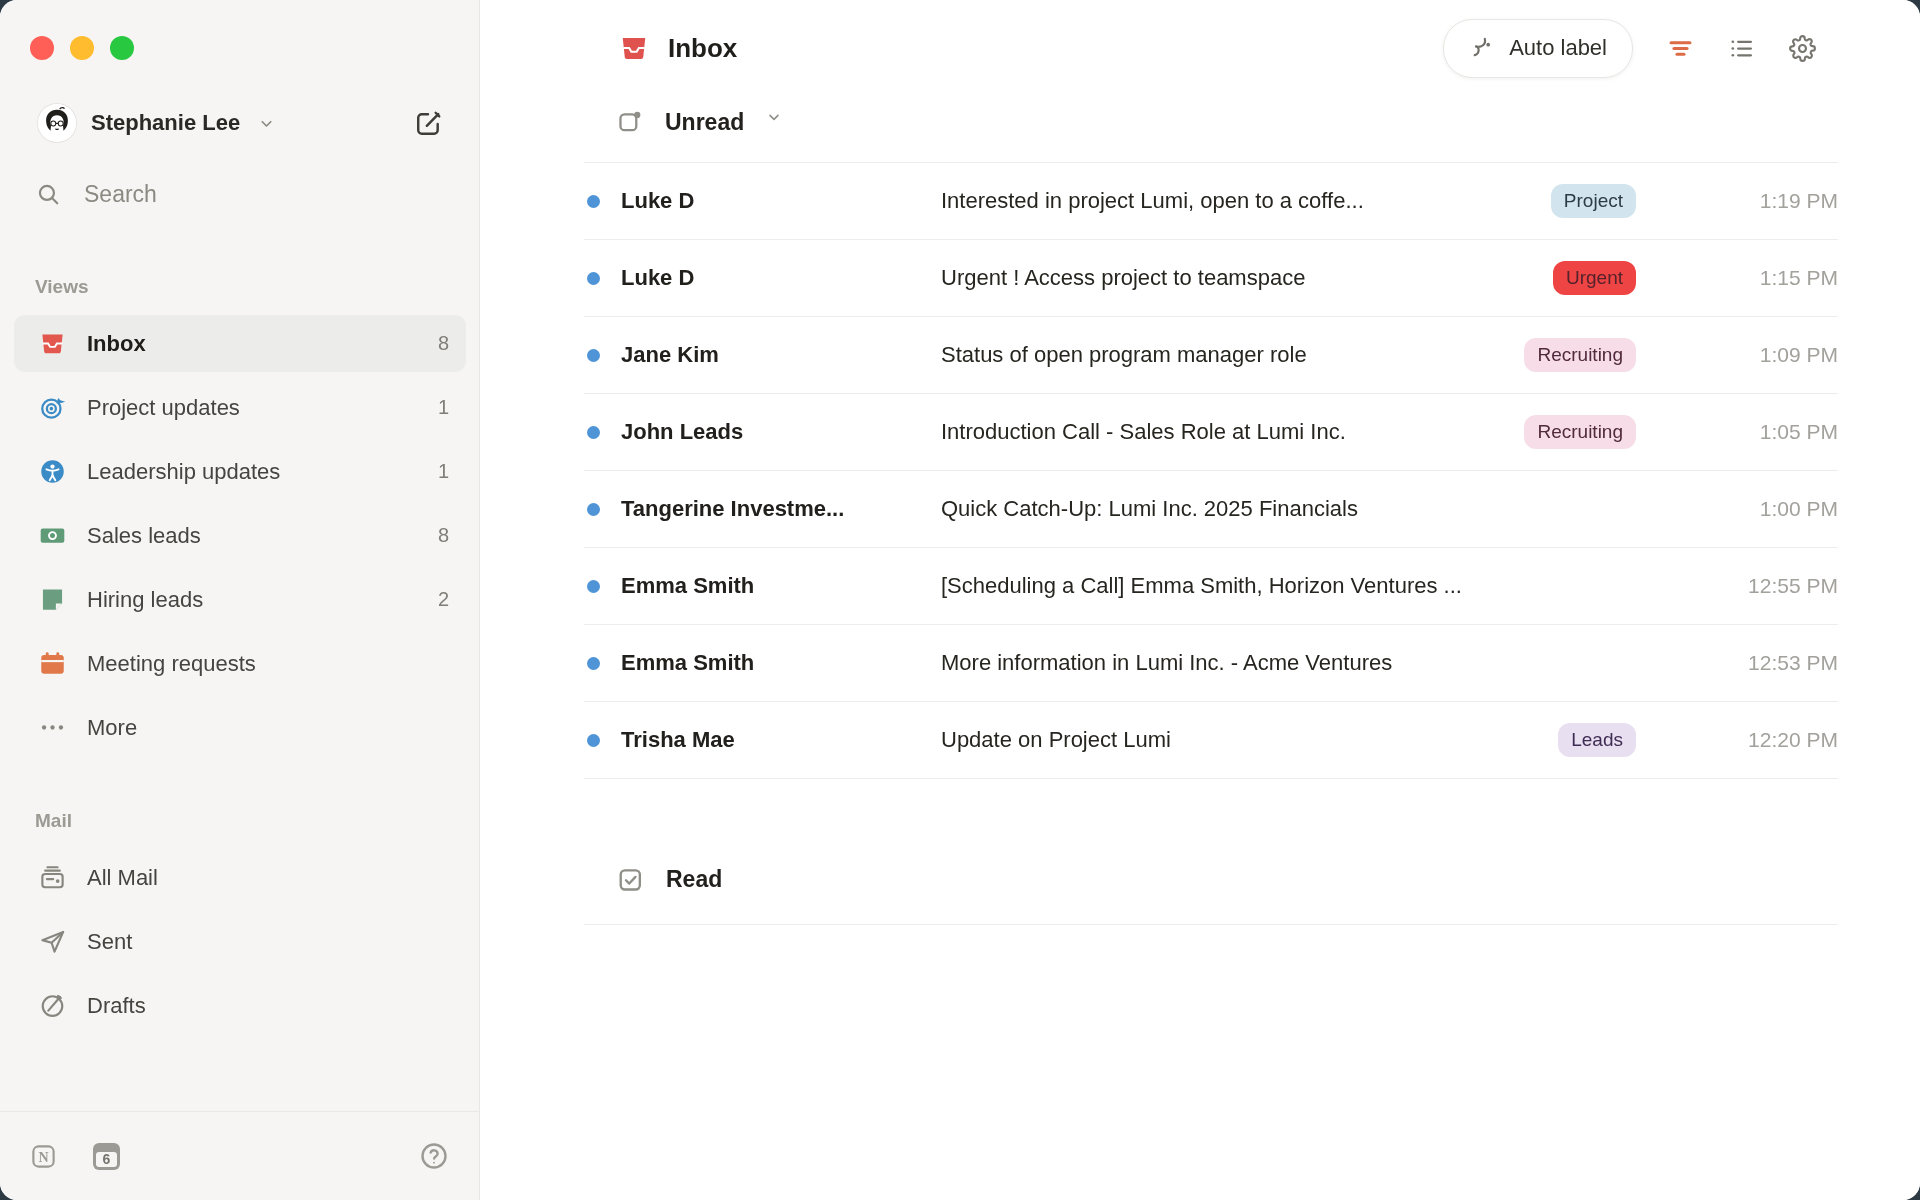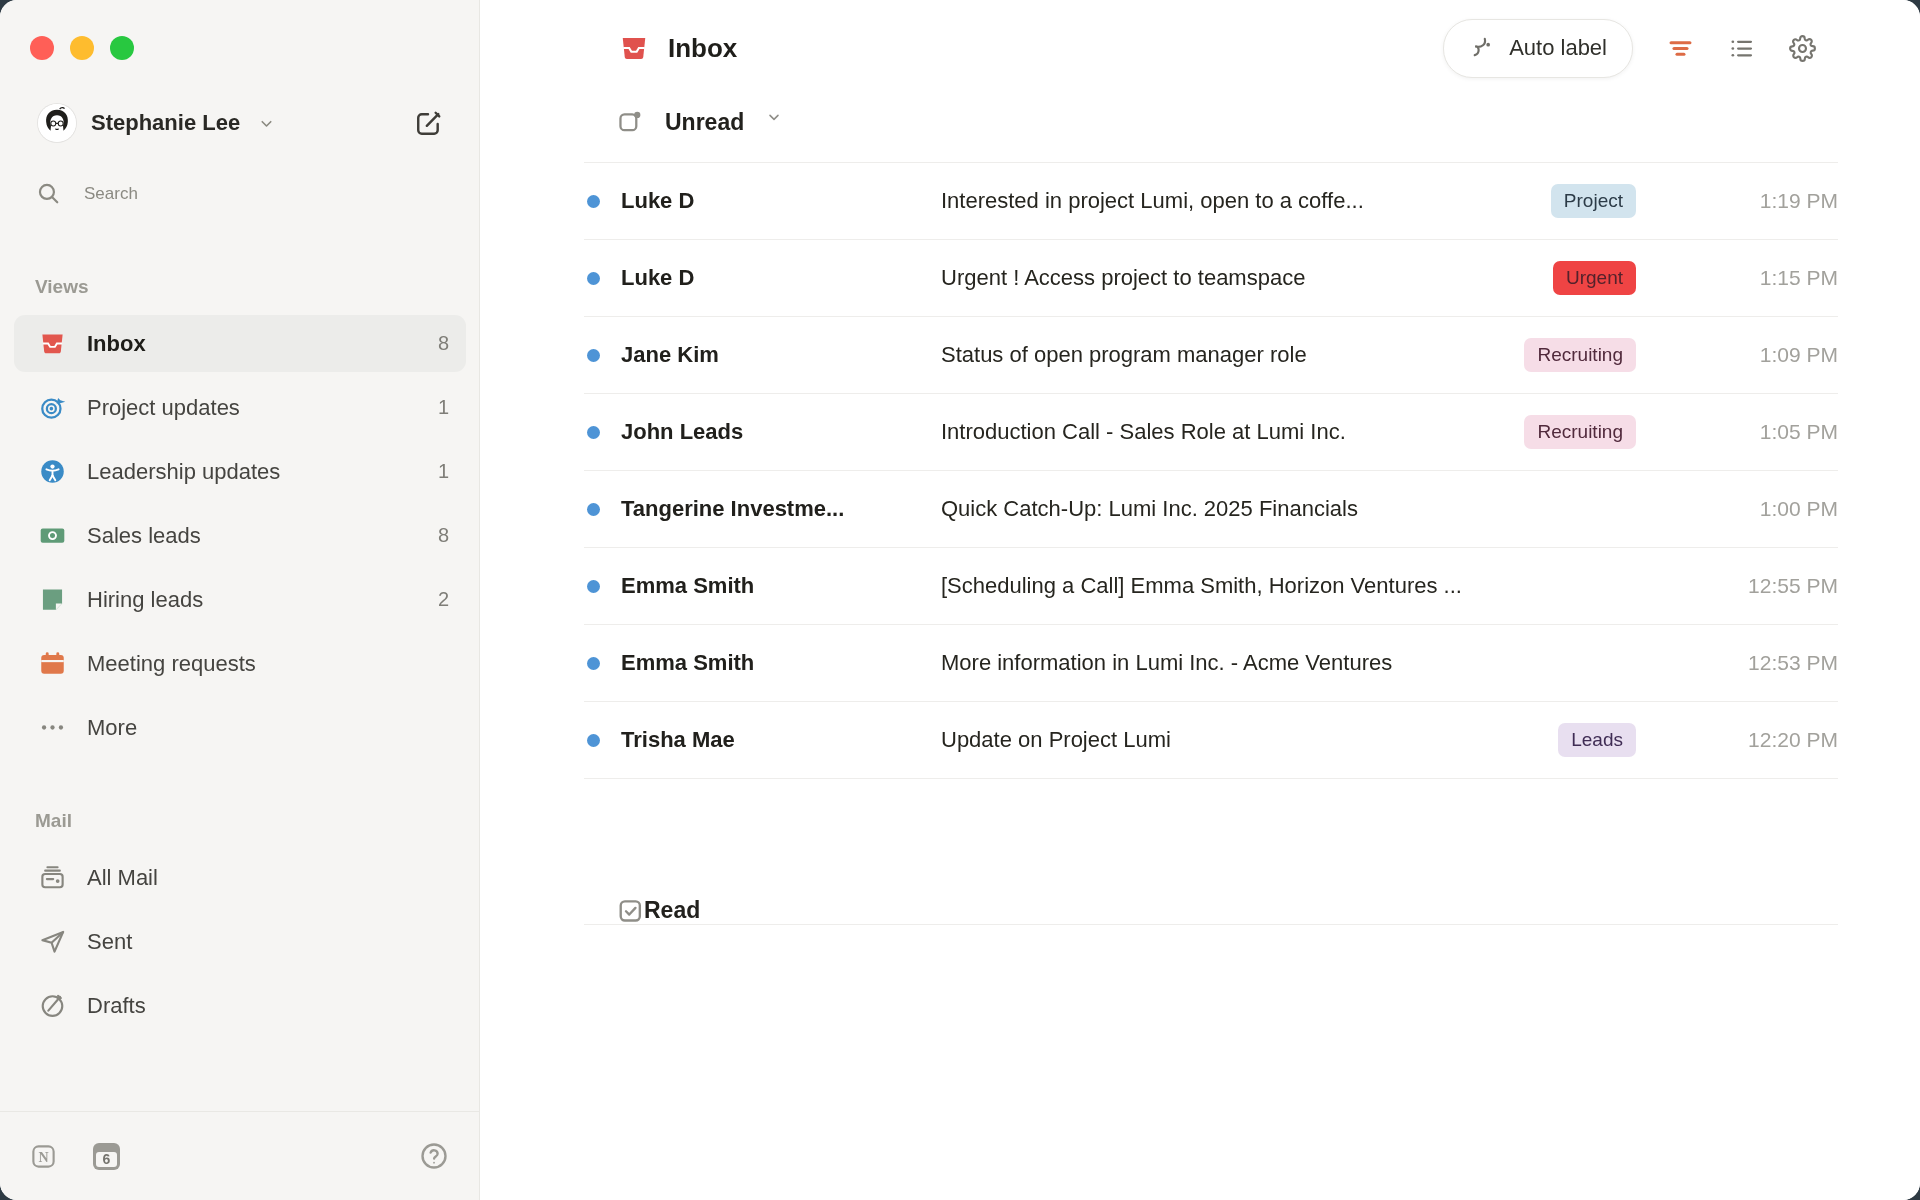--- a/index.html
+++ b/index.html
@@ -20,21 +20,21 @@
 
   .traffic{position:absolute;top:36px;left:30px;display:flex;gap:16px;}
   .light{width:24px;height:24px;border-radius:50%;}
 
   .profile-row{position:absolute;top:104px;left:38px;right:36px;display:flex;align-items:center;gap:15px;}
   .avatar{width:38px;height:38px;border-radius:50%;overflow:hidden;box-shadow:0 0 0 1px rgba(0,0,0,.07);background:#fff;}
   .profile-name{font-size:22px;font-weight:700;color:#2a2925;white-space:nowrap;}
   .chev{width:17px;height:17px;color:#8a8980;margin-left:3px;}
   .compose{margin-left:auto;width:29px;height:29px;color:#3f3d38;}
 
-  .search-row{position:absolute;top:181px;left:36px;display:flex;align-items:center;gap:23px;color:#8b8a82;font-size:17px;cursor:default;}
+  .search-row{position:absolute;top:181px;left:36px;display:flex;align-items:center;gap:23px;color:#8b8a82;font-size:23px;cursor:default;}
   .search-row .icon{width:25px;height:25px;}
 
   .nav{position:absolute;top:276px;left:14px;right:13px;}
   .section-label{font-size:19px;font-weight:700;color:#9b9a93;padding-left:21px;margin-bottom:17px;}
   .nav-section.sec-1{margin-top:54px;}
   .nav-item{height:57px;display:flex;align-items:center;gap:21px;padding:0 17px 0 25px;border-radius:11px;font-size:22px;color:#454440;margin-bottom:7px;}
   .nav-item.selected{background:#ececea;}
   .nav-item .icon{width:27px;height:27px;}
   .nav-label{flex:1;white-space:nowrap;overflow:hidden;text-overflow:ellipsis;}
   .nav-item.selected .nav-label{color:#1e1d19;font-weight:700;}
@@ -60,24 +60,24 @@
   .list-header{position:absolute;top:109px;left:137px;right:104px;height:49px;display:flex;gap:22px;}
   .list-header .icon{width:26px;height:26px;color:#8f8e88;}
   .list-header-label{font-size:23px;font-weight:700;color:#22211d;}
   .list-header .chev2{width:16px;height:16px;color:#8f8e88;}
 
   .email-list{position:absolute;top:162px;left:104px;right:82px;border-top:1px solid #eeedeb;}
   .email-row{height:76px;display:flex;align-items:center;border-bottom:1px solid #eeedeb;}
   .dot{width:13px;height:13px;border-radius:50%;background:var(--dot-color,#4e94d6);margin:0 21px 0 3px;flex-shrink:0;}
   .sender{width:320px;font-size:22px;font-weight:700;color:#21201c;white-space:nowrap;overflow:hidden;text-overflow:ellipsis;flex-shrink:0;}
   .subject{flex:1;font-size:22px;color:#26251f;white-space:nowrap;overflow:hidden;text-overflow:ellipsis;padding-right:26px;}
-  .badge{font-size:19px;padding:6px 13px;border-radius:7px;flex-shrink:0;white-space:nowrap;}
+  .badge{font-size:19px;padding:6px 13px;border-radius:12px;flex-shrink:0;white-space:nowrap;}
   .time{width:132px;margin-left:70px;text-align:right;font-size:21px;color:#a2a19c;flex-shrink:0;}
 
-  .read-section{position:absolute;top:866px;left:104px;right:82px;height:59px;border-bottom:1px solid #eeedeb;display:flex;align-items:flex-end;padding-left:33px;box-sizing:border-box;}
+  .read-section{position:absolute;top:866px;left:104px;right:82px;height:59px;border-bottom:1px solid #eeedeb;display:flex;align-items:flex-start;gap:22px;padding-left:33px;box-sizing:border-box;}
   .read-section .icon{width:27px;height:27px;color:#8f8e88;}
   .read-label{font-size:23px;font-weight:700;color:#22211d;}
 </style>
 </head>
 <body>
 
 <div class="window">
 
   <div class="sidebar">
 

